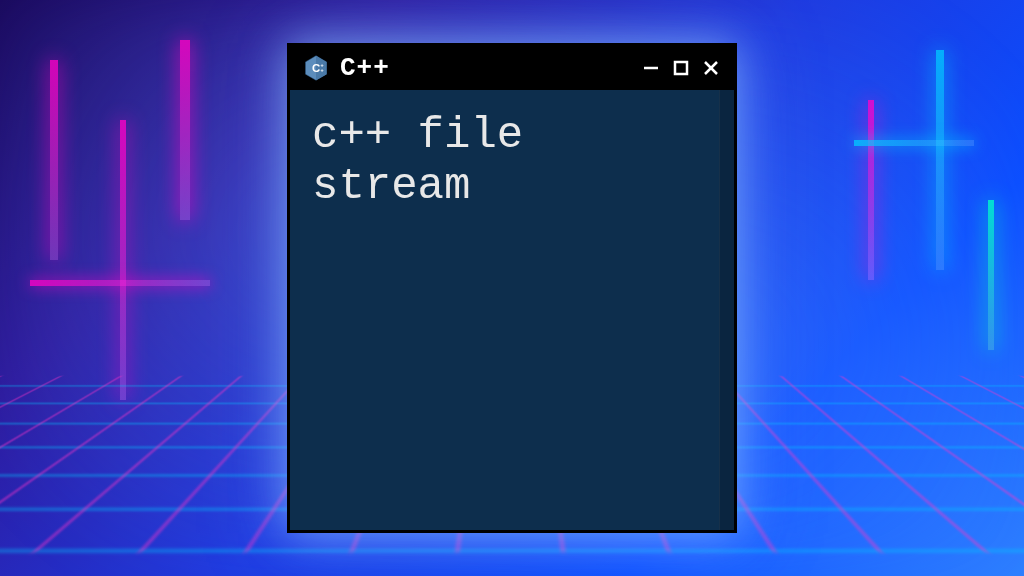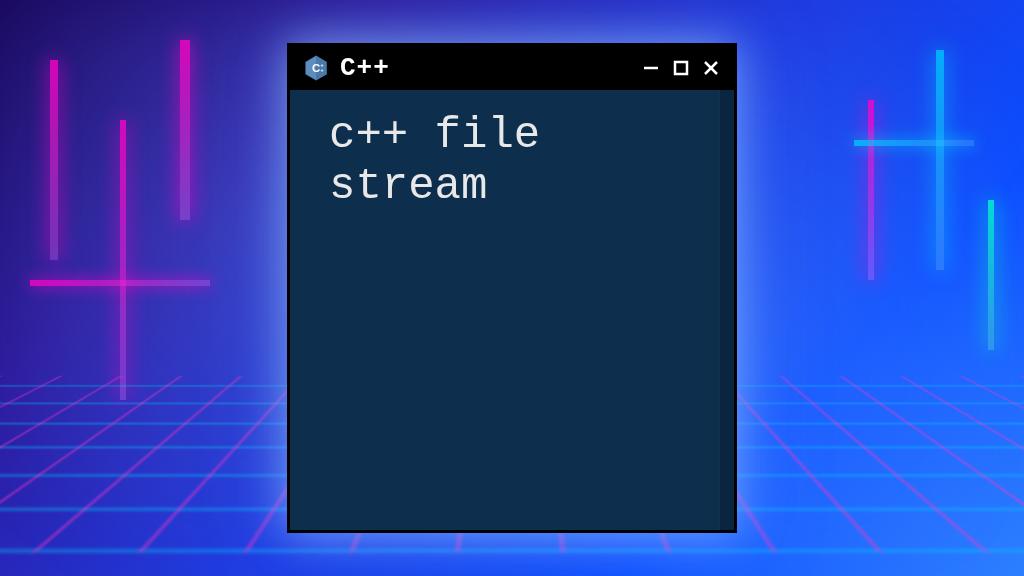--- a/index.html
+++ b/index.html
@@ -142,21 +142,21 @@
     .ctrl-minimize svg,
     .ctrl-maximize svg,
     .ctrl-close svg {
       stroke: #fff;
       fill: none;
       stroke-width: 2.5;
     }
     
     .terminal-body {
       flex: 1;
-      padding: 20px 39px;
+      padding: 20px 22px;
       background: #0d2e4d;
       position: relative;
     }
     
     .terminal-body::after {
       content: '';
       position: absolute;
       right: 0;
       top: 0;
       bottom: 0;

